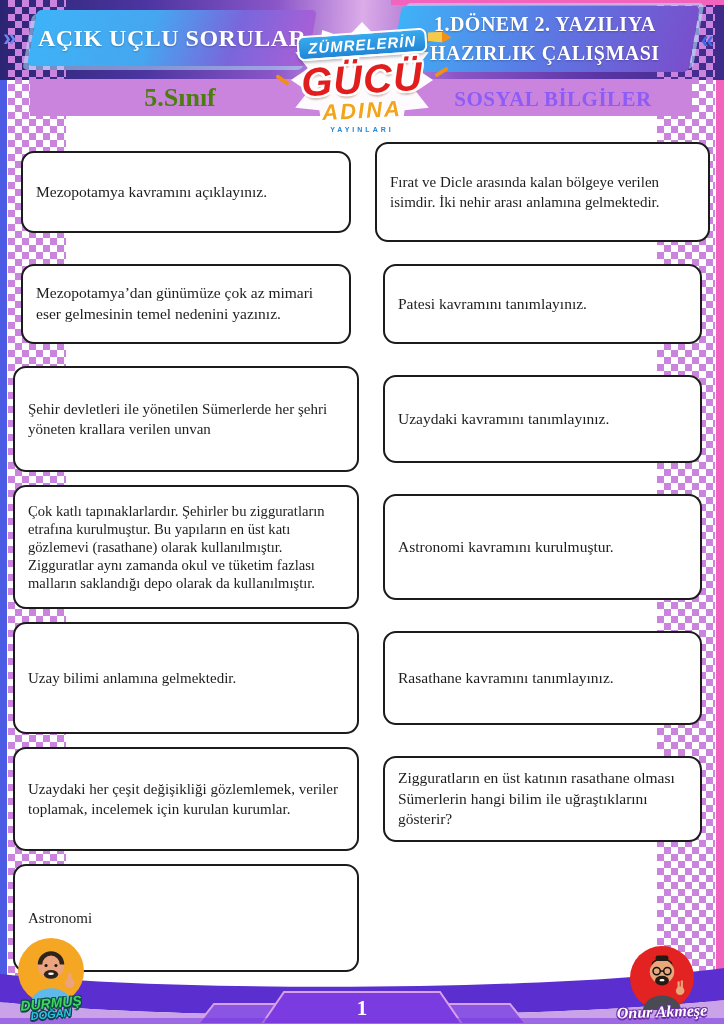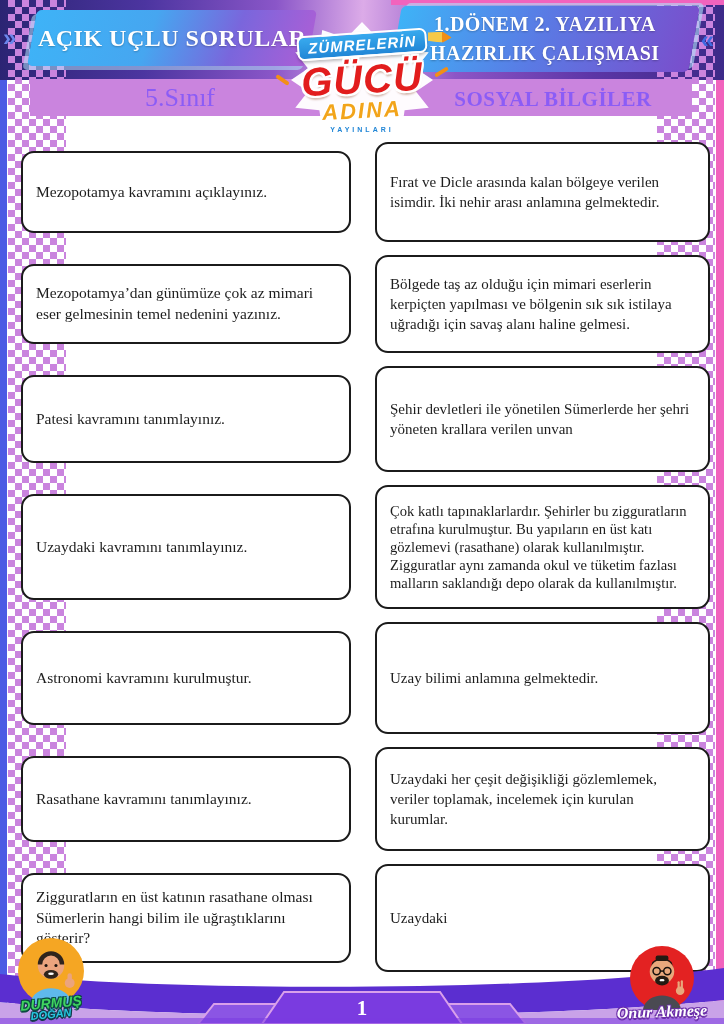--- a/index.html
+++ b/index.html
@@ -38,21 +38,21 @@
   
   .band{position:absolute;top:79px;left:30px;right:32px;height:37px;background:#ca84de;z-index:2;}
   .pixel-edge{
     position:absolute;top:-7px;bottom:-7px;width:58px;z-index:2;
     background:repeating-conic-gradient(#ca84de 0% 25%,transparent 0% 50%);
     background-size:14px 14px;
   }
   .pixel-edge.pe-left{left:8px;}
   .pixel-edge.pe-right{right:9px;}
   .band-grade{position:absolute;top:83px;left:30px;width:300px;text-align:center;z-index:3;
-    font-size:26px;font-weight:normal;color:#8b5cf6;}
+    font-size:26px;font-weight:bold;color:#4d7c0f;}
   .band-subject{position:absolute;top:87px;left:408px;width:290px;text-align:center;z-index:3;
     font-size:21px;font-weight:bold;color:#8b5cf6;letter-spacing:.5px;}
   
   .logo{position:absolute;top:26px;left:50%;transform:translateX(-50%);width:178px;height:116px;z-index:6;text-align:center;}
   .logo-star{
     position:absolute;left:18px;right:18px;top:-4px;bottom:4px;background:#fff;opacity:.97;
     clip-path:polygon(50% 0,61% 14%,78% 7%,80% 24%,97% 26%,88% 40%,100% 50%,88% 60%,97% 74%,80% 76%,78% 93%,61% 86%,50% 100%,39% 86%,22% 93%,20% 76%,3% 74%,12% 60%,0 50%,12% 40%,3% 26%,20% 24%,22% 7%,39% 14%);
   }
   .logo-inner{position:relative;z-index:2;}
   .logo-ribbon{
@@ -169,21 +169,20 @@
 
 <div class="qa-grid">
   <div class="qcell">
       <div class="box">Mezopotamya kavramını açıklayınız.</div>
     </div>
   <div class="box abox">Fırat ve Dicle arasında kalan bölgeye verilen isimdir. İki nehir arası anlamına gelmektedir.</div>
 
   <div class="qcell">
       <div class="box">Mezopotamya’dan günümüze çok az mimari eser gelmesinin temel nedenini yazınız.</div>
     </div>
-  <div class="box abox">Bölgede taş az olduğu için mimari eserlerin kerpiçten yapılması ve bölgenin sık sık istilaya uğradığı için savaş alanı haline gelmesi.</div>
 
   <div class="qcell">
       <div class="box">Patesi kavramını tanımlayınız.</div>
     </div>
   <div class="box abox">Şehir devletleri ile yönetilen Sümerlerde her şehri yöneten krallara verilen unvan</div>
 
   <div class="qcell">
       <div class="box">Uzaydaki kavramını tanımlayınız.</div>
     </div>
   <div class="box abox abox-dense">Çok katlı tapınaklarlardır. Şehirler bu zigguratların etrafına kurulmuştur. Bu yapıların en üst katı gözlemevi (rasathane) olarak kullanılmıştır. Zigguratlar aynı zamanda okul ve tüketim fazlası malların saklandığı depo olarak da kullanılmıştır.</div>
@@ -194,21 +193,21 @@
   <div class="box abox">Uzay bilimi anlamına gelmektedir.</div>
 
   <div class="qcell">
       <div class="box">Rasathane kavramını tanımlayınız.</div>
     </div>
   <div class="box abox">Uzaydaki her çeşit değişikliği gözlemlemek, veriler toplamak, incelemek için kurulan kurumlar.</div>
 
   <div class="qcell">
       <div class="box">Zigguratların en üst katının rasathane olması Sümerlerin hangi bilim ile uğraştıklarını gösterir?</div>
     </div>
-  <div class="box abox">Uzaydaki</div>
+  <div class="box abox">Astronomi</div>
 </div>
 
 <svg class="footer-svg" viewBox="0 0 724 78" preserveAspectRatio="none">
   <path d="M0,28 C170,46 540,46 724,22 L724,54 C540,74 170,74 0,56 Z" fill="#5b2ed0"></path>
   <path d="M0,56 C170,74 540,74 724,54 L724,78 L0,78 Z" fill="#c9a2e8"></path>
   <path d="M198,78 L214,58 L292,58 L304,78 Z" fill="#8b55e4" stroke="#d9a0ea" stroke-width="2"></path>
   <path d="M420,78 L432,58 L510,58 L526,78 Z" fill="#8b55e4" stroke="#d9a0ea" stroke-width="2"></path>
   <path d="M262,78 L284,46 L440,46 L462,78 Z" fill="#7a3be0" stroke="#d9a0ea" stroke-width="2"></path>
   <rect x="0" y="72" width="724" height="6" fill="#7a3be0" opacity="0.55"></rect>
 </svg>

